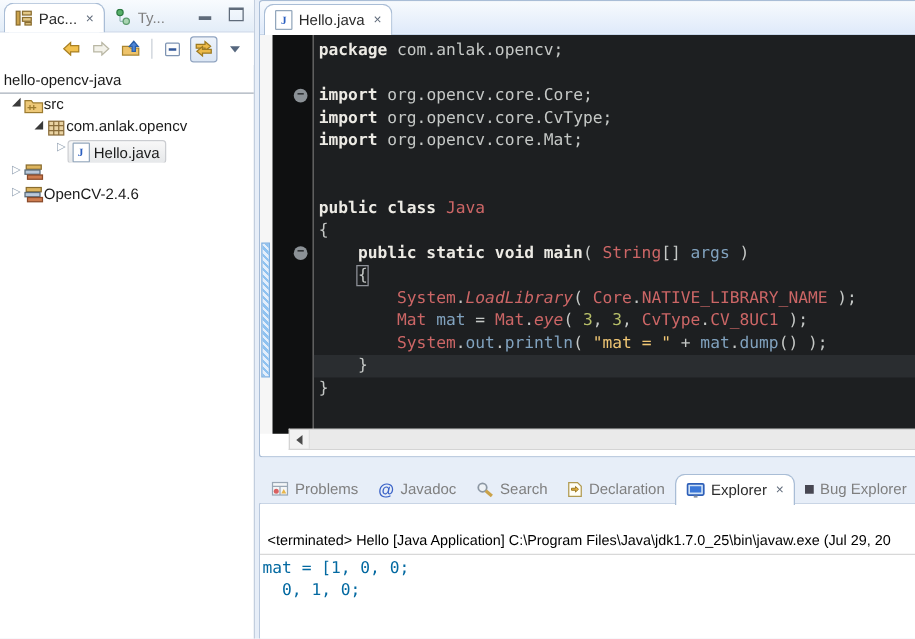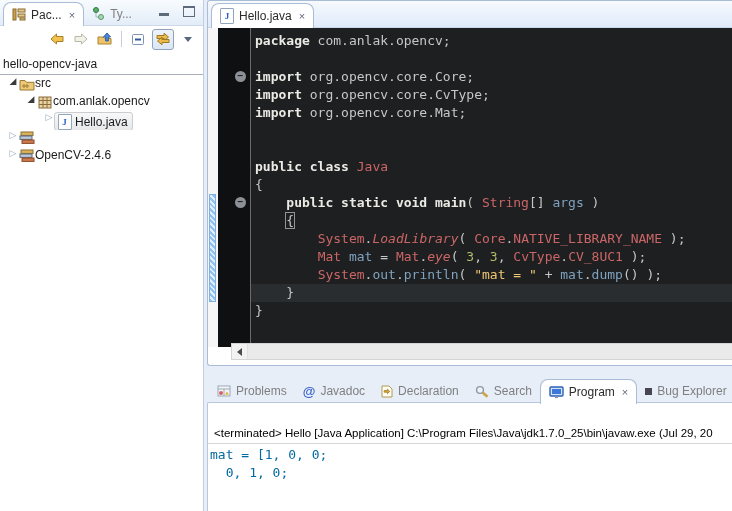--- a/index.html
+++ b/index.html
@@ -299,45 +299,45 @@
         <span>Problems</span>
       </div>
       <div class="tab">
         <span style="display: flex;">
           <span class="at-glyph">@</span>
         </span>
         <span>Javadoc</span>
       </div>
       <div class="tab">
         <span style="display: flex;">
+          <svg width="14" height="13">
+            <circle cx="5" cy="5" r="3.4" fill="#eef2f6" stroke="#8c97a3" stroke-width="1.4"></circle>
+            <line x1="7.6" y1="7.6" x2="12.5" y2="11.8" stroke="#caa24a" stroke-width="2.6"></line>
+          </svg>
+        </span>
+        <span>Search</span>
+      </div>
+      <div class="tab">
+        <span style="display: flex;">
           <svg width="12" height="13">
             <path d="M1 1 h7 l3 3 v8 H1 z" fill="#fffef5" stroke="#b09a50"></path>
             <path d="M3 8 h4 v-1.8 l3 2.8 -3 2.8 V10 H3 z" fill="#e0ad3f" stroke="#9d7a22" transform="scale(0.8) translate(1,-1)"></path>
           </svg>
         </span>
         <span>Declaration</span>
-      </div>
-      <div class="tab">
-        <span style="display: flex;">
-          <svg width="14" height="13">
-            <circle cx="5" cy="5" r="3.4" fill="#eef2f6" stroke="#8c97a3" stroke-width="1.4"></circle>
-            <line x1="7.6" y1="7.6" x2="12.5" y2="11.8" stroke="#caa24a" stroke-width="2.6"></line>
-          </svg>
-        </span>
-        <span>Search</span>
       </div>
       <div class="tab selected">
         <span style="display: flex;">
           <svg width="15" height="13">
             <rect x="1" y="1" width="13" height="9" rx="1" fill="#cfe2f6" stroke="#2e5fb8" stroke-width="1.4"></rect>
             <rect x="3" y="3" width="9" height="5" fill="#3a77d8"></rect>
             <rect x="6" y="10.5" width="3" height="1.6" fill="#8a93a0"></rect>
           </svg>
         </span>
-        <span>Program</span>
+        <span>Explorer</span>
         <span class="close-x">×</span>
       </div>
       <div class="tab">
         <span style="display: flex;">
           <span class="bug-sq"></span>
         </span>
         <span>Bug Explorer</span>
       </div>
     </div>
   <div class="bottom-content">

